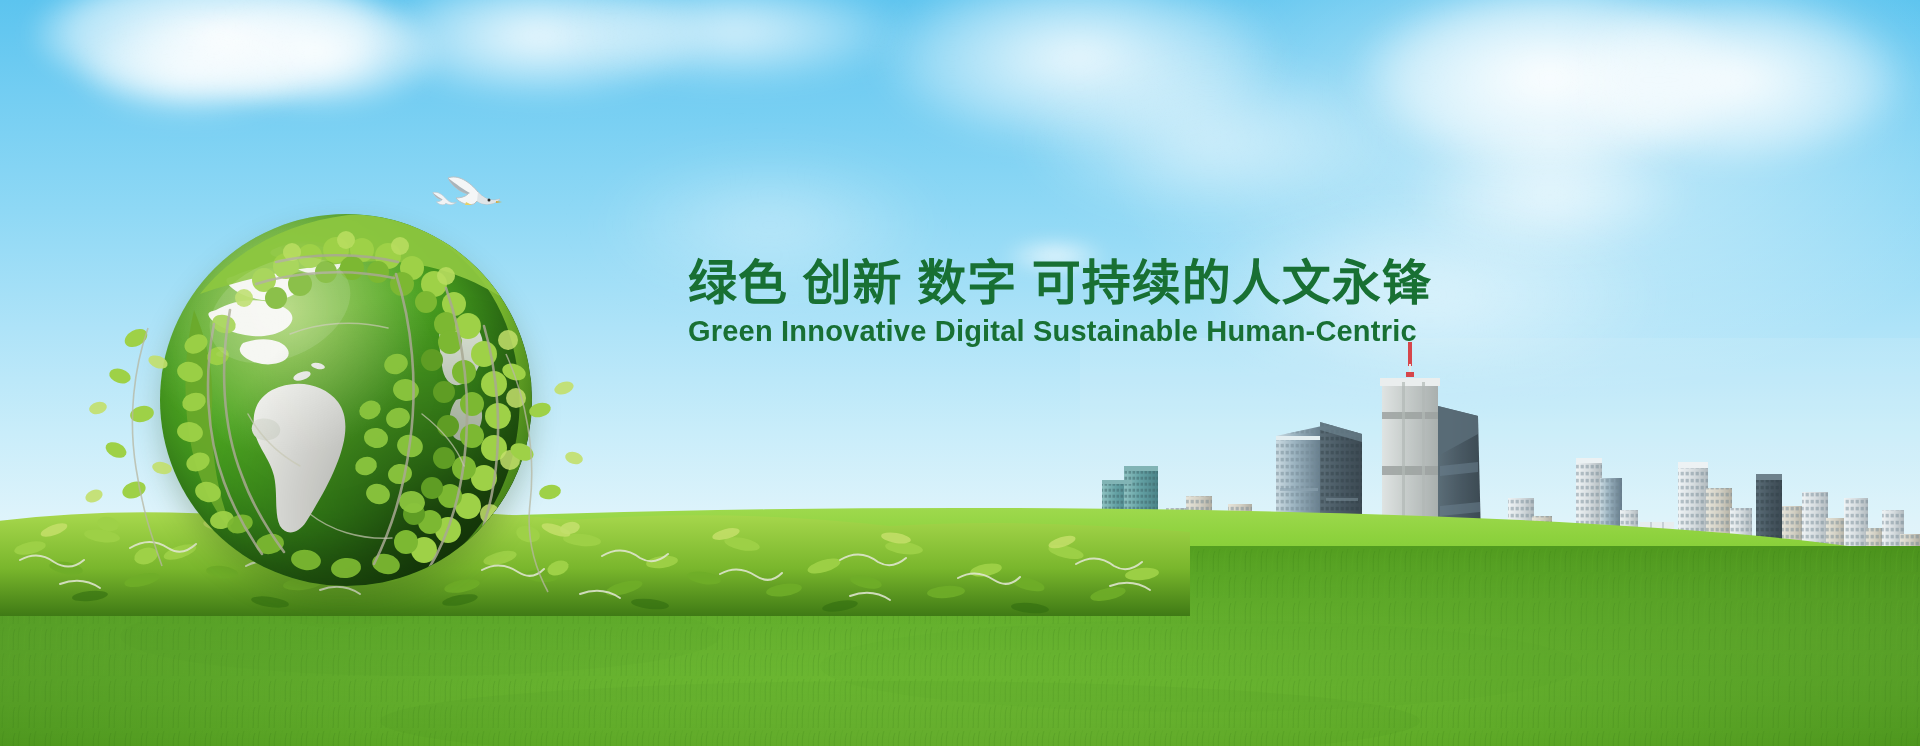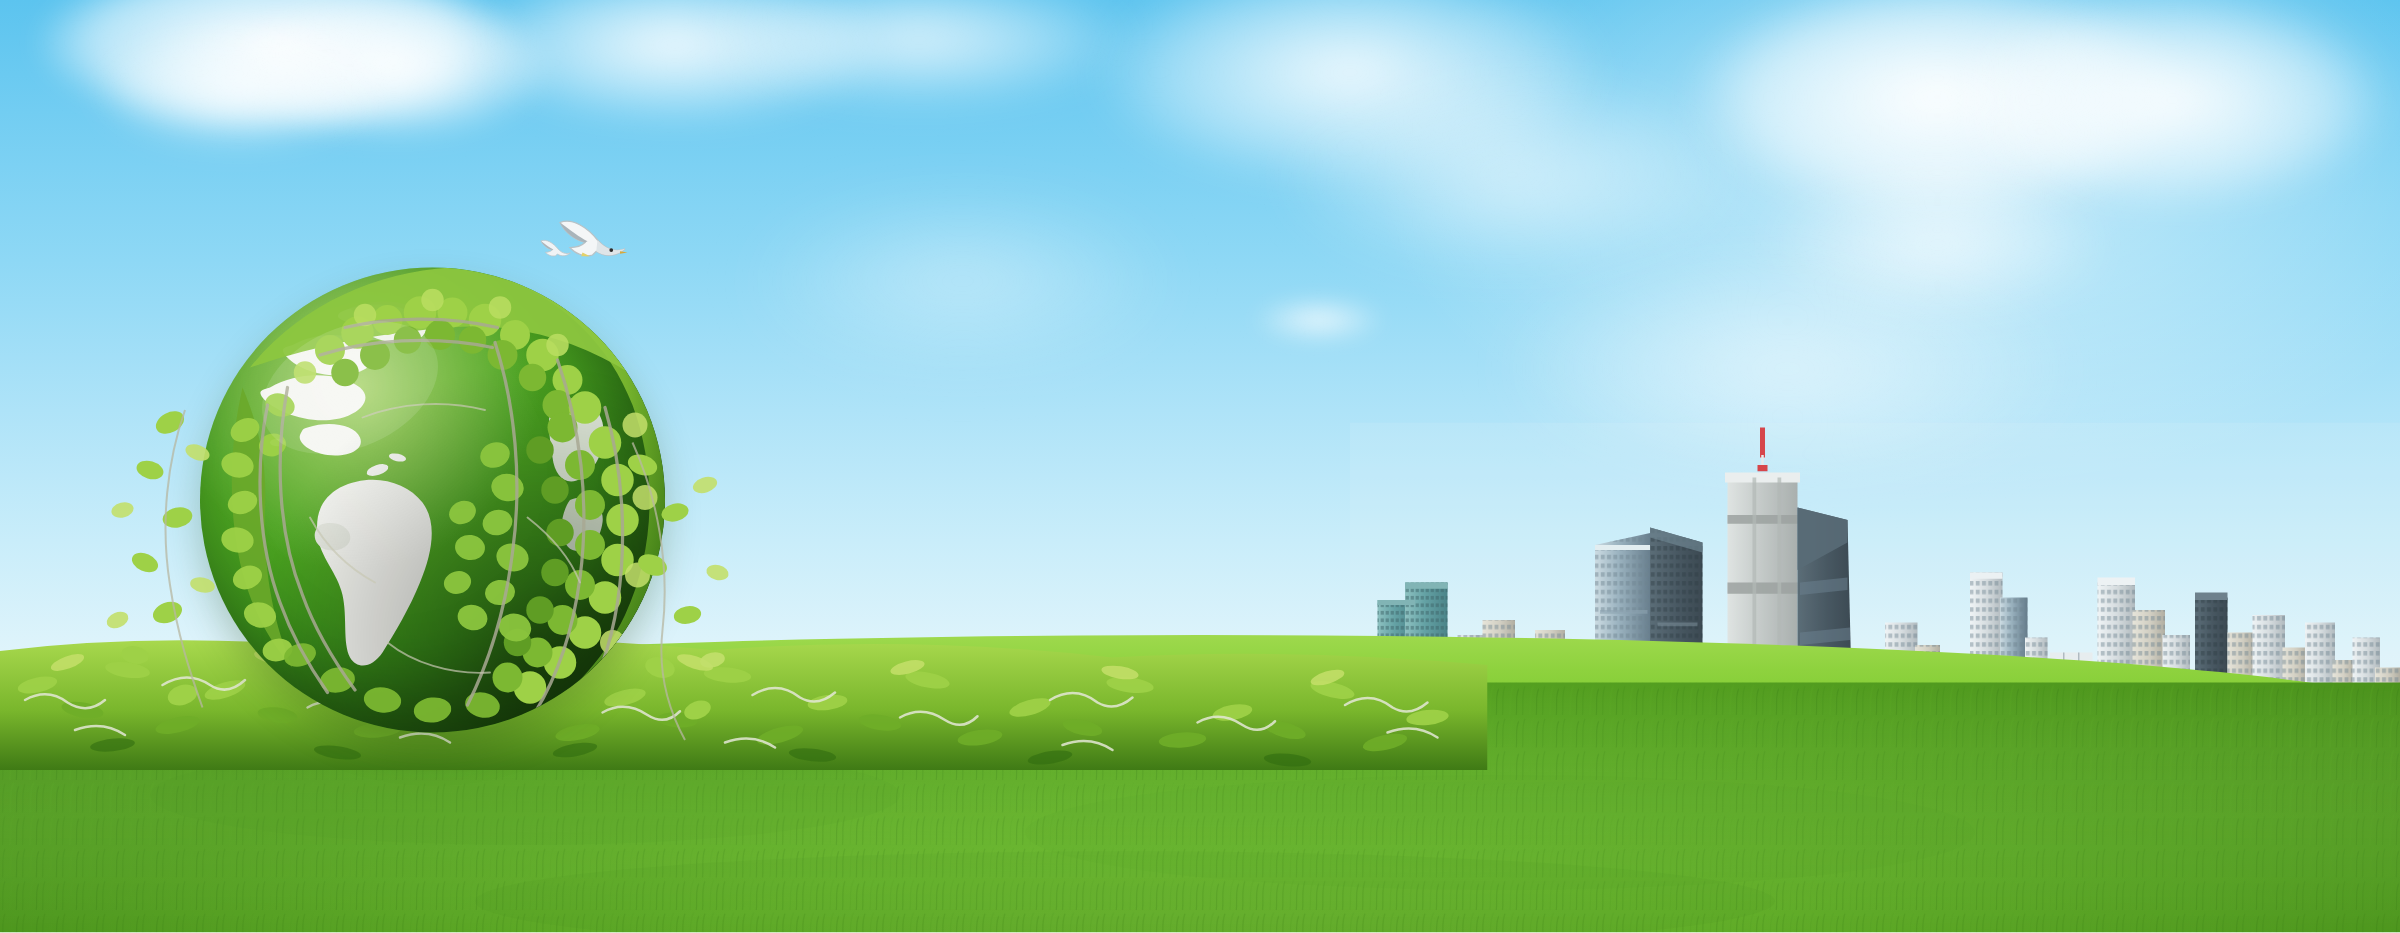--- a/index.html
+++ b/index.html
@@ -697,15 +697,17 @@
         <ellipse cx="96" cy="110" rx="9" ry="6" transform="rotate(14 96 110)"></ellipse>
         <ellipse cx="92" cy="180" rx="10" ry="6" transform="rotate(-12 92 180)"></ellipse>
       </g>
       <g stroke="#b7b7a2" stroke-width="1.6" fill="none" opacity=".75">
         <path d="M28 6 C48 50 58 104 52 156 C48 192 58 222 70 244"></path>
       </g>
     </svg>
   </div>
 
   <div class="headline-block">
+    <div class="headline" style="color:#187033;">绿色  创新  数字  可持续的人文永锋</div>
+    <div class="subline" style="color:#187033;">Green  Innovative  Digital  Sustainable  Human-Centric</div>
   </div>
 
 </div>
 
 </body></html>

